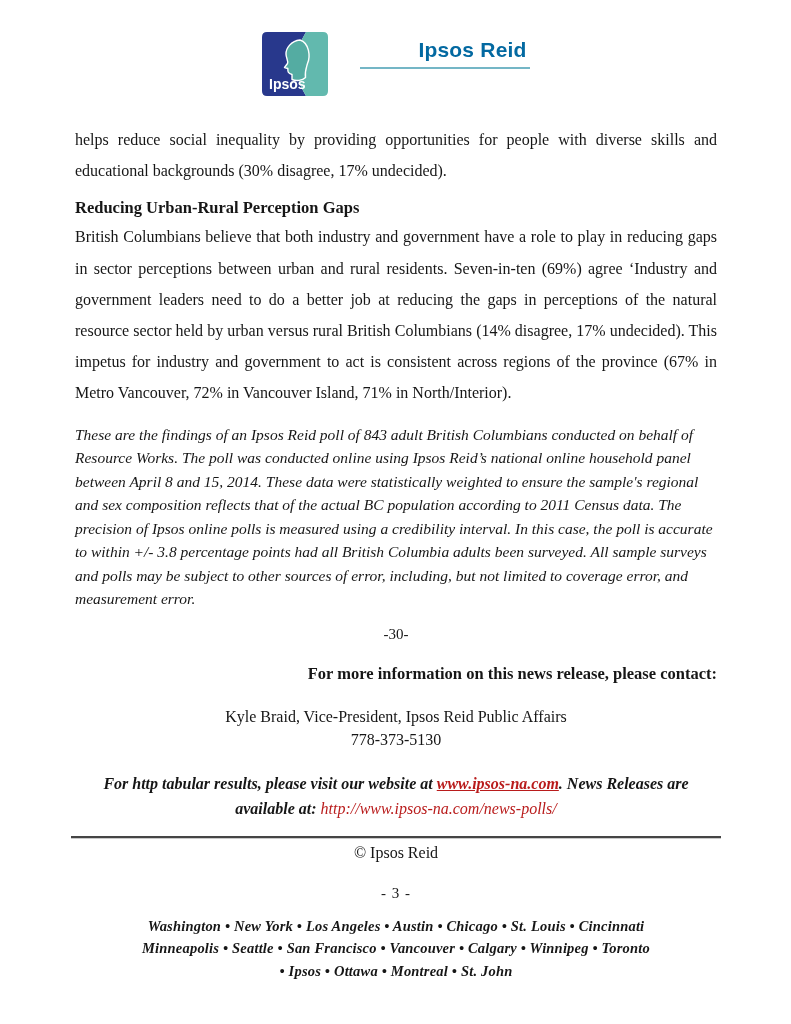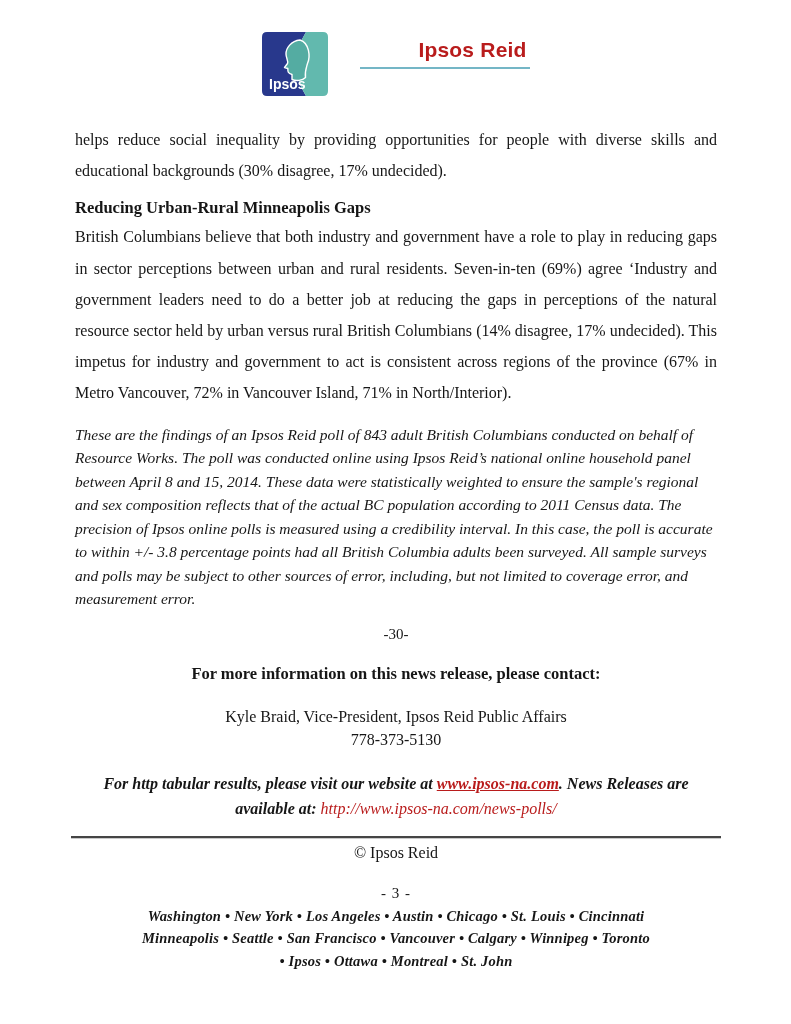--- a/index.html
+++ b/index.html
@@ -18,58 +18,58 @@
     gap: 24px; margin-bottom: 26px; height: 66px;
   }
   .logo-box { width: 74px; height: 64px; flex: 0 0 auto; }
   .brand-wrap {
     margin-top: 6px;
     border-bottom: 2px solid #74b6c6;
     padding: 0 3px 5px 58px;
   }
   .brand {
     font-family: "Liberation Sans", sans-serif;
-    font-weight: bold; font-size: 21px; color: #b91c1c;
+    font-weight: bold; font-size: 21px; color: #0369a1;
     letter-spacing: 0.2px;
   }
 
   
   .body-just {
     font-size: 16px; line-height: 1.95; text-align: justify;
   }
   .intro { margin-bottom: 10px; }
   .section-heading {
     font-size: 16.5px; font-weight: bold; margin: 12px 0 3px 0;
   }
   .method {
     margin-top: 14px; font-style: italic;
     font-size: 15.5px; line-height: 1.52; text-align: left;
   }
   .center { text-align: center; }
   .endmark { margin-top: 15px; font-size: 15px; }
-  .contact-heading { margin-top: 21px; font-weight: bold; font-size: 16.5px; }
+  .contact-heading { margin-top: 21px; font-weight: bold; font-size: 16.5px; text-align: right; }
   .contact { margin-top: 21px; font-size: 16px; line-height: 1.45; }
   .webnote {
     margin-top: 21px; font-size: 16px; font-weight: bold; font-style: italic;
     line-height: 1.55;
   }
   .webnote a { color: #b91c1c; cursor: pointer; }
   .webnote a.u { text-decoration: underline; }
   .webnote a.plain { text-decoration: none; font-weight: normal; }
 
   hr.divider {
     border: 0; border-top: 2px solid #454545; border-bottom: 1px solid #c9c9c9;
     margin: 14px -4px 0 -4px;
   }
   .copyright { margin-top: 5px; font-size: 16px; }
 
   
   .pagenum { margin-top: 23px; font-size: 15px; letter-spacing: 1px; }
   .cities {
-    margin-top: 3px; font-size: 14.5px; font-weight: bold; font-style: italic;
+    margin-top: 13px; font-size: 14.5px; font-weight: bold; font-style: italic;
     line-height: 1.55; letter-spacing: 0.2px;
   }
 </style>
 </head>
 <body>
 
 <div class="page">
 
   <div class="masthead">
     <div class="logo-box">
@@ -80,21 +80,21 @@
         <text x="7" y="57" font-family="Liberation Sans, sans-serif" font-size="14" font-weight="bold" fill="#ffffff">Ipsos</text>
       </svg>
     </div>
     <div class="brand-wrap">
       <span class="brand">Ipsos Reid</span>
     </div>
   </div>
 
   <p class="body-just intro">helps reduce social inequality by providing opportunities for people with diverse skills and educational backgrounds (30% disagree, 17% undecided).</p>
 
-  <h3 class="section-heading">Reducing Urban-Rural Minneapolis Gaps</h3>
+  <h3 class="section-heading">Reducing Urban-Rural Perception Gaps</h3>
 
   <p class="body-just">British Columbians believe that both industry and government have a role to play in reducing gaps in sector perceptions between urban and rural residents. Seven-in-ten (69%) agree ‘Industry and government leaders need to do a better job at reducing the gaps in perceptions of the natural resource sector held by urban versus rural British Columbians (14% disagree, 17% undecided). This impetus for industry and government to act is consistent across regions of the province (67% in Metro Vancouver, 72% in Vancouver Island, 71% in North/Interior).</p>
 
   <p class="method">These are the findings of an Ipsos Reid poll of 843 adult British Columbians conducted on behalf of Resource Works. The poll was conducted online using Ipsos Reid’s national online household panel between April 8 and 15, 2014. These data were statistically weighted to ensure the sample's regional and sex composition reflects that of the actual BC population according to 2011 Census data. The precision of Ipsos online polls is measured using a credibility interval.  In this case, the poll is accurate to within +/- 3.8 percentage points had all British Columbia adults been surveyed. All sample surveys and polls may be subject to other sources of error, including, but not limited to coverage error, and measurement error.</p>
 
   <p class="center endmark">-30-</p>
 
   <p class="center contact-heading">For more information on this news release, please contact:</p>
 
   <p class="center contact">

